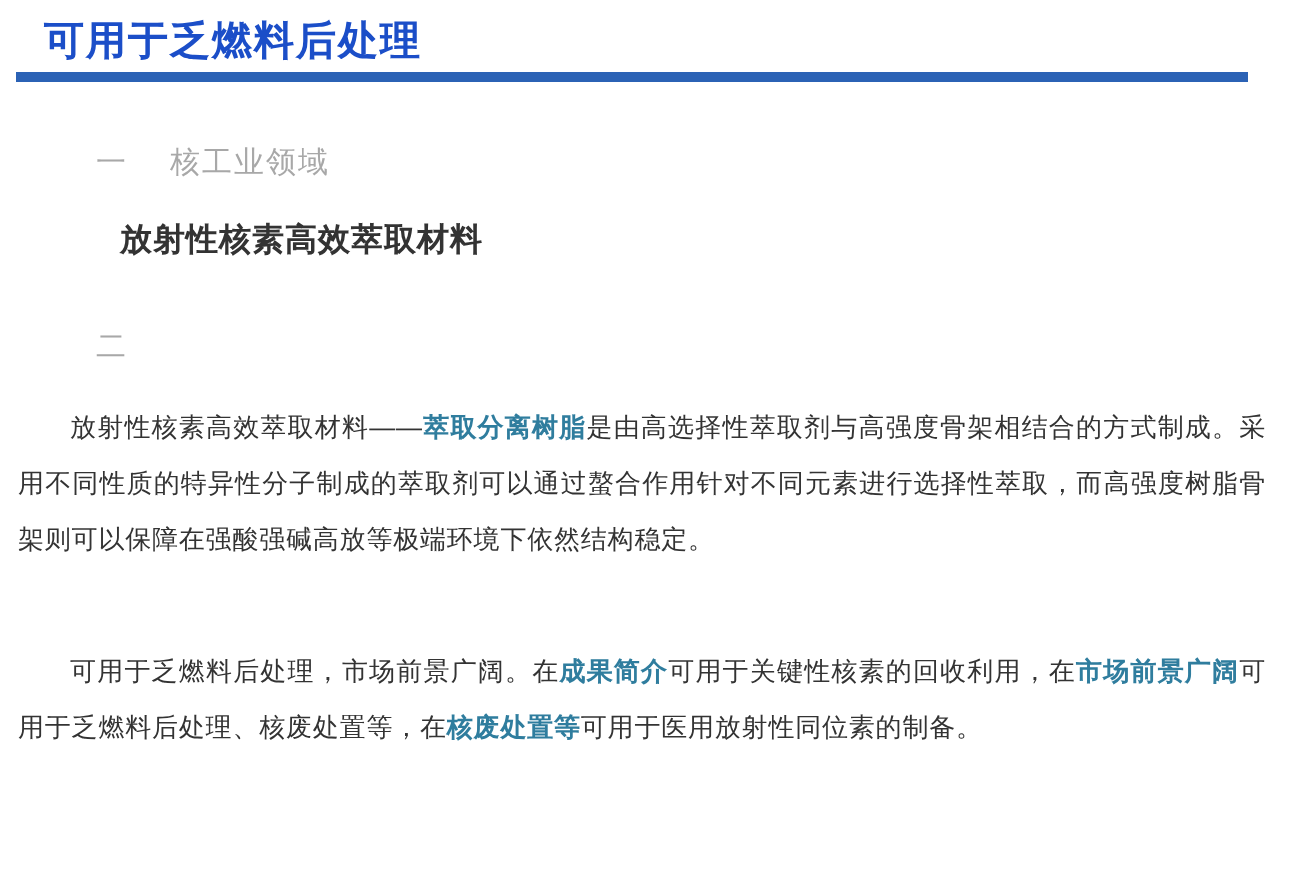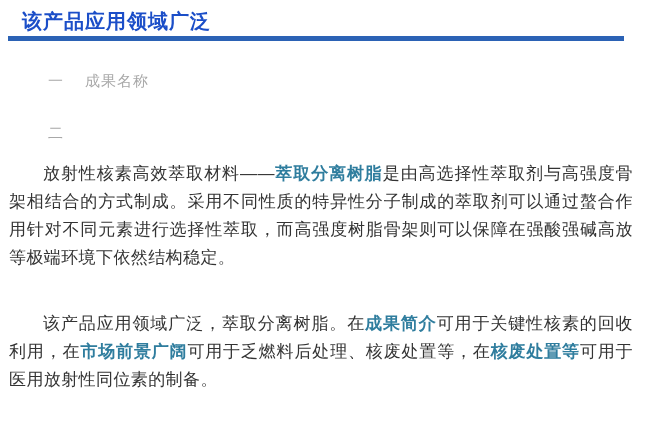--- a/index.html
+++ b/index.html
@@ -45,51 +45,52 @@
   .section-2 { margin-top: 33px; }
   .achievement-name {
     margin: 19px 0 0 60px;
     font-size: 16px;
     font-weight: bold;
     letter-spacing: 0.5px;
     color: var(--body-text, #333333);
   }
   .body-para {
     margin: 0 12px 0 9px;
-    font-size: 17px;
+    font-size: 13px;
     line-height: 28px;
     letter-spacing: 0.4px;
     color: var(--body-text, #333333);
     text-indent: 2em;
     text-align: justify;
   }
   .para-1 { margin-top: 17px; }
   .para-2 { margin-top: 38px; }
   .highlight {
     color: var(--highlight-teal, #2F7D9E);
     font-weight: bold;
   }
 </style>
 </head>
 <body>
 
 <div class="page">
 
   <div class="header">
-    <h1 class="page-title">该产品应用领域广泛</h1>
+    <h1 class="page-title">可用于乏燃料后处理</h1>
     <div class="title-divider"></div>
   </div>
 
   <div class="section-heading section-1">
     <span class="sec-num">一</span>
-    <span class="sec-label">成果名称</span>
+    <span class="sec-label">核工业领域</span>
   </div>
 
+  <p class="achievement-name">放射性核素高效萃取材料</p>
 
   <div class="section-heading section-2">
     <span class="sec-num">二</span>
   </div>
 
   <p class="body-para para-1"><span>放射性核素高效萃取材料——</span><span class="highlight">萃取分离树脂</span><span>是由高选择性萃取剂与高强度骨架相结合的方式制成。采用不同性质的特异性分子制成的萃取剂可以通过螯合作用针对不同元素进行选择性萃取，而高强度树脂骨架则可以保障在强酸强碱高放等极端环境下依然结构稳定。</span></p>
 
-  <p class="body-para para-2"><span>该产品应用领域广泛，萃取分离树脂。在</span><span class="highlight">成果简介</span><span>可用于关键性核素的回收利用，在</span><span class="highlight">市场前景广阔</span><span>可用于乏燃料后处理、核废处置等，在</span><span class="highlight">核废处置等</span><span>可用于医用放射性同位素的制备。</span></p>
+  <p class="body-para para-2"><span>可用于乏燃料后处理，市场前景广阔。在</span><span class="highlight">成果简介</span><span>可用于关键性核素的回收利用，在</span><span class="highlight">市场前景广阔</span><span>可用于乏燃料后处理、核废处置等，在</span><span class="highlight">核废处置等</span><span>可用于医用放射性同位素的制备。</span></p>
 
 </div>
 
 </body></html>

